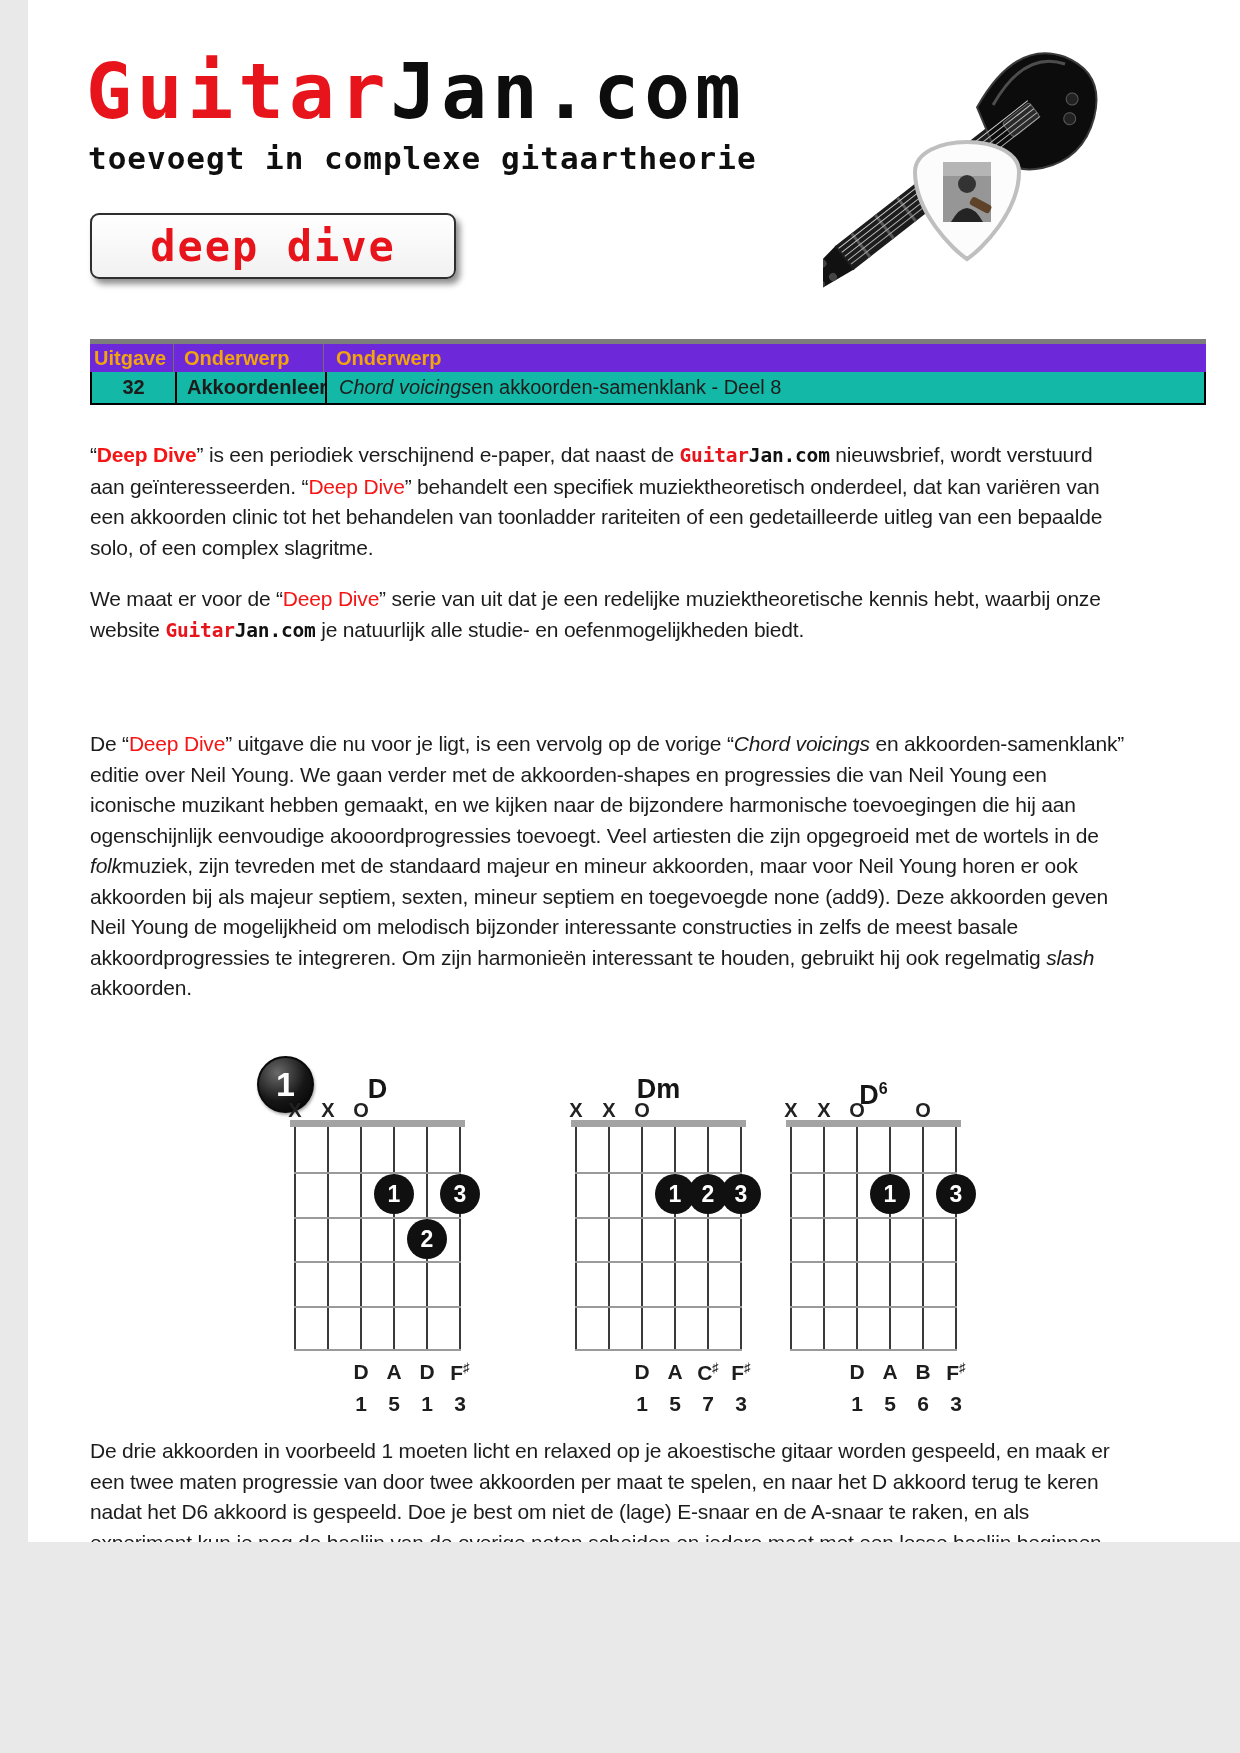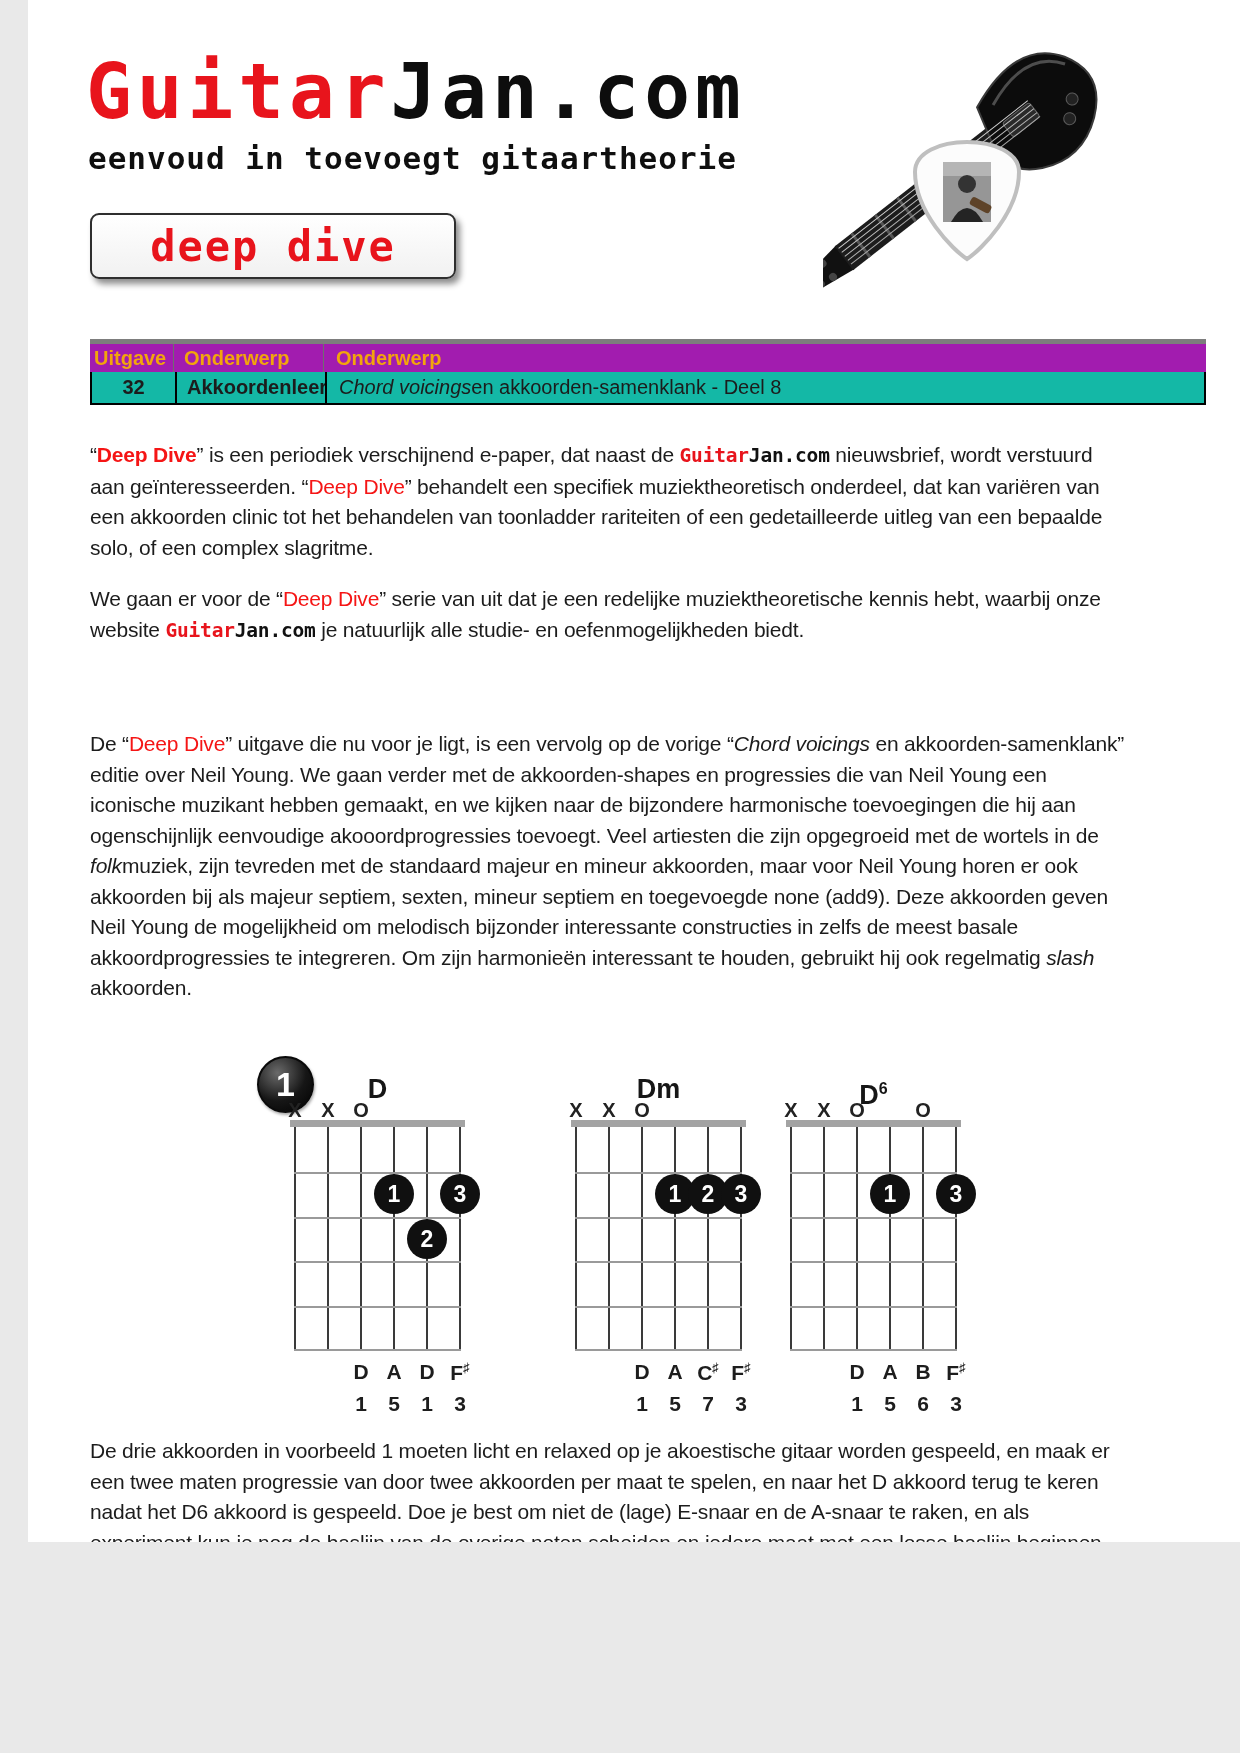--- a/index.html
+++ b/index.html
@@ -17,21 +17,21 @@
   .deepdive{left:62px;top:213px;width:362px;height:62px;border:2px solid #2e2e2e;border-radius:9px;
             background:linear-gradient(#ffffff,#f1f1f1);box-shadow:4px 5px 6px rgba(0,0,0,.45);
             display:flex;align-items:center;justify-content:center;}
   .deepdive span{font-family:"DejaVu Sans Mono",monospace;font-weight:bold;font-size:42px;
                  color:#e8141c;letter-spacing:2px;}
   .guitar-art{left:795px;top:44px;}
 
   
   .tbl{left:62px;top:339px;width:1116px;font-size:20px;}
   .tbl-accent{height:5px;background:#7d7d7d;}
-  .tbl-head{display:flex;background:#a21caf;color:#f2a50c;font-weight:bold;height:28px;align-items:center;}
+  .tbl-head{display:flex;background:#6d28d9;color:#f2a50c;font-weight:bold;height:28px;align-items:center;}
   .tbl-head .c{box-sizing:border-box;height:100%;display:flex;align-items:center;}
   .tbl-head .c + .c{border-left:1px solid #6f6f6f;}
   .tbl-row{display:flex;background:#14b8a6;border:2px solid #000;border-top:none;height:31px;align-items:stretch;}
   .tbl-row .c{box-sizing:border-box;display:flex;align-items:center;}
   .tbl-row .c + .c{border-left:2px solid #000;}
   .c1{width:83px;justify-content:center;padding:0 4px;}
   .tbl-head .c1{justify-content:flex-start;}
   .c2{width:150px;padding:0 0 0 10px;font-weight:bold;}
   .c3{flex:1;padding:0 0 0 12px;}
   .tbl-row .c1{font-weight:bold;}
@@ -73,21 +73,21 @@
   .footer-bar{left:556px;top:1744px;width:84px;height:9px;background:#3e8fcc;}
 </style>
 </head>
 <body>
 
 <div class="page">
 
   <div class="abs logo">
     <span class="lg-red">Guitar</span><span class="lg-black">Jan.com</span>
   </div>
-  <div class="abs tagline">eenvoud in toevoegt gitaartheorie</div>
+  <div class="abs tagline">toevoegt in complexe gitaartheorie</div>
 
   <div class="abs deepdive">
     <span>deep dive</span>
   </div>
 
   <div class="abs guitar-art">
     <svg width="280" height="245" viewBox="0 0 280 245">
       <g transform="rotate(-38 140 120)">
         <polygon points="-55,112 -10,106 -10,136 -55,130" fill="#111"></polygon>
         <circle cx="-46" cy="114" r="4" fill="#444"></circle>
@@ -132,21 +132,21 @@
       <div class="c c1">32</div>
       <div class="c c2">Akkoordenleer</div>
       <div class="c c3">
           <span class="seg-i">Chord voicings</span>
           <span> en akkoorden-samenklank - Deel 8</span>
         </div>
     </div>
   </div>
 
   <div class="abs body-text p1"><span>“</span><span class="seg-rb">Deep Dive</span><span>” is een periodiek verschijnend e-paper, dat naast de </span><span class="seg-lgr">Guitar</span><span class="seg-lgb">Jan.com</span><span> nieuwsbrief, wordt verstuurd aan geïnteresseerden. “</span><span class="seg-r">Deep Dive</span><span>” behandelt een specifiek muziektheoretisch onderdeel, dat kan variëren van een akkoorden clinic tot het behandelen van toonladder rariteiten of een gedetailleerde uitleg van een bepaalde solo, of een complex slagritme.</span></div>
-  <div class="abs body-text p2"><span>We gaan er voor de “</span><span class="seg-r">Deep Dive</span><span>” serie van uit dat je een redelijke muziektheoretische kennis hebt, waarbij onze website </span><span class="seg-lgr">Guitar</span><span class="seg-lgb">Jan.com</span><span> je natuurlijk alle studie- en oefenmogelijkheden biedt.</span></div>
+  <div class="abs body-text p2"><span>We maat er voor de “</span><span class="seg-r">Deep Dive</span><span>” serie van uit dat je een redelijke muziektheoretische kennis hebt, waarbij onze website </span><span class="seg-lgr">Guitar</span><span class="seg-lgb">Jan.com</span><span> je natuurlijk alle studie- en oefenmogelijkheden biedt.</span></div>
 
   <div class="abs body-text p3"><span>De “</span><span class="seg-r">Deep Dive</span><span>” uitgave die nu voor je ligt, is een vervolg op de vorige “</span><span class="seg-i">Chord voicings</span><span> en akkoorden-samenklank” editie over Neil Young. We gaan verder met de akkoorden-shapes en progressies die van Neil Young een iconische muzikant hebben gemaakt, en we kijken naar de bijzondere harmonische toevoegingen die hij aan ogenschijnlijk eenvoudige akooordprogressies toevoegt. Veel artiesten die zijn opgegroeid met de wortels in de </span><span class="seg-i">folk</span><span>muziek, zijn tevreden met de standaard majeur en mineur akkoorden, maar voor Neil Young horen er ook akkoorden bij als majeur septiem, sexten, mineur septiem en toegevoegde none (add9). Deze akkoorden geven Neil Young de mogelijkheid om melodisch bijzonder interessante constructies in zelfs de meest basale akkoordprogressies te integreren. Om zijn harmonieën interessant te houden, gebruikt hij ook regelmatig </span><span class="seg-i">slash</span><span> akkoorden.</span></div>
 
   <div class="abs diagrams">
     <div class="ex-badge">1</div>
   <div class="chord" style="left: 266px;">
         <div class="chord-title">D</div>
         <div class="marker" style="left: -14px;">X</div>
         <div class="marker" style="left: 19px;">X</div>
         <div class="marker" style="left: 52px;">O</div>

